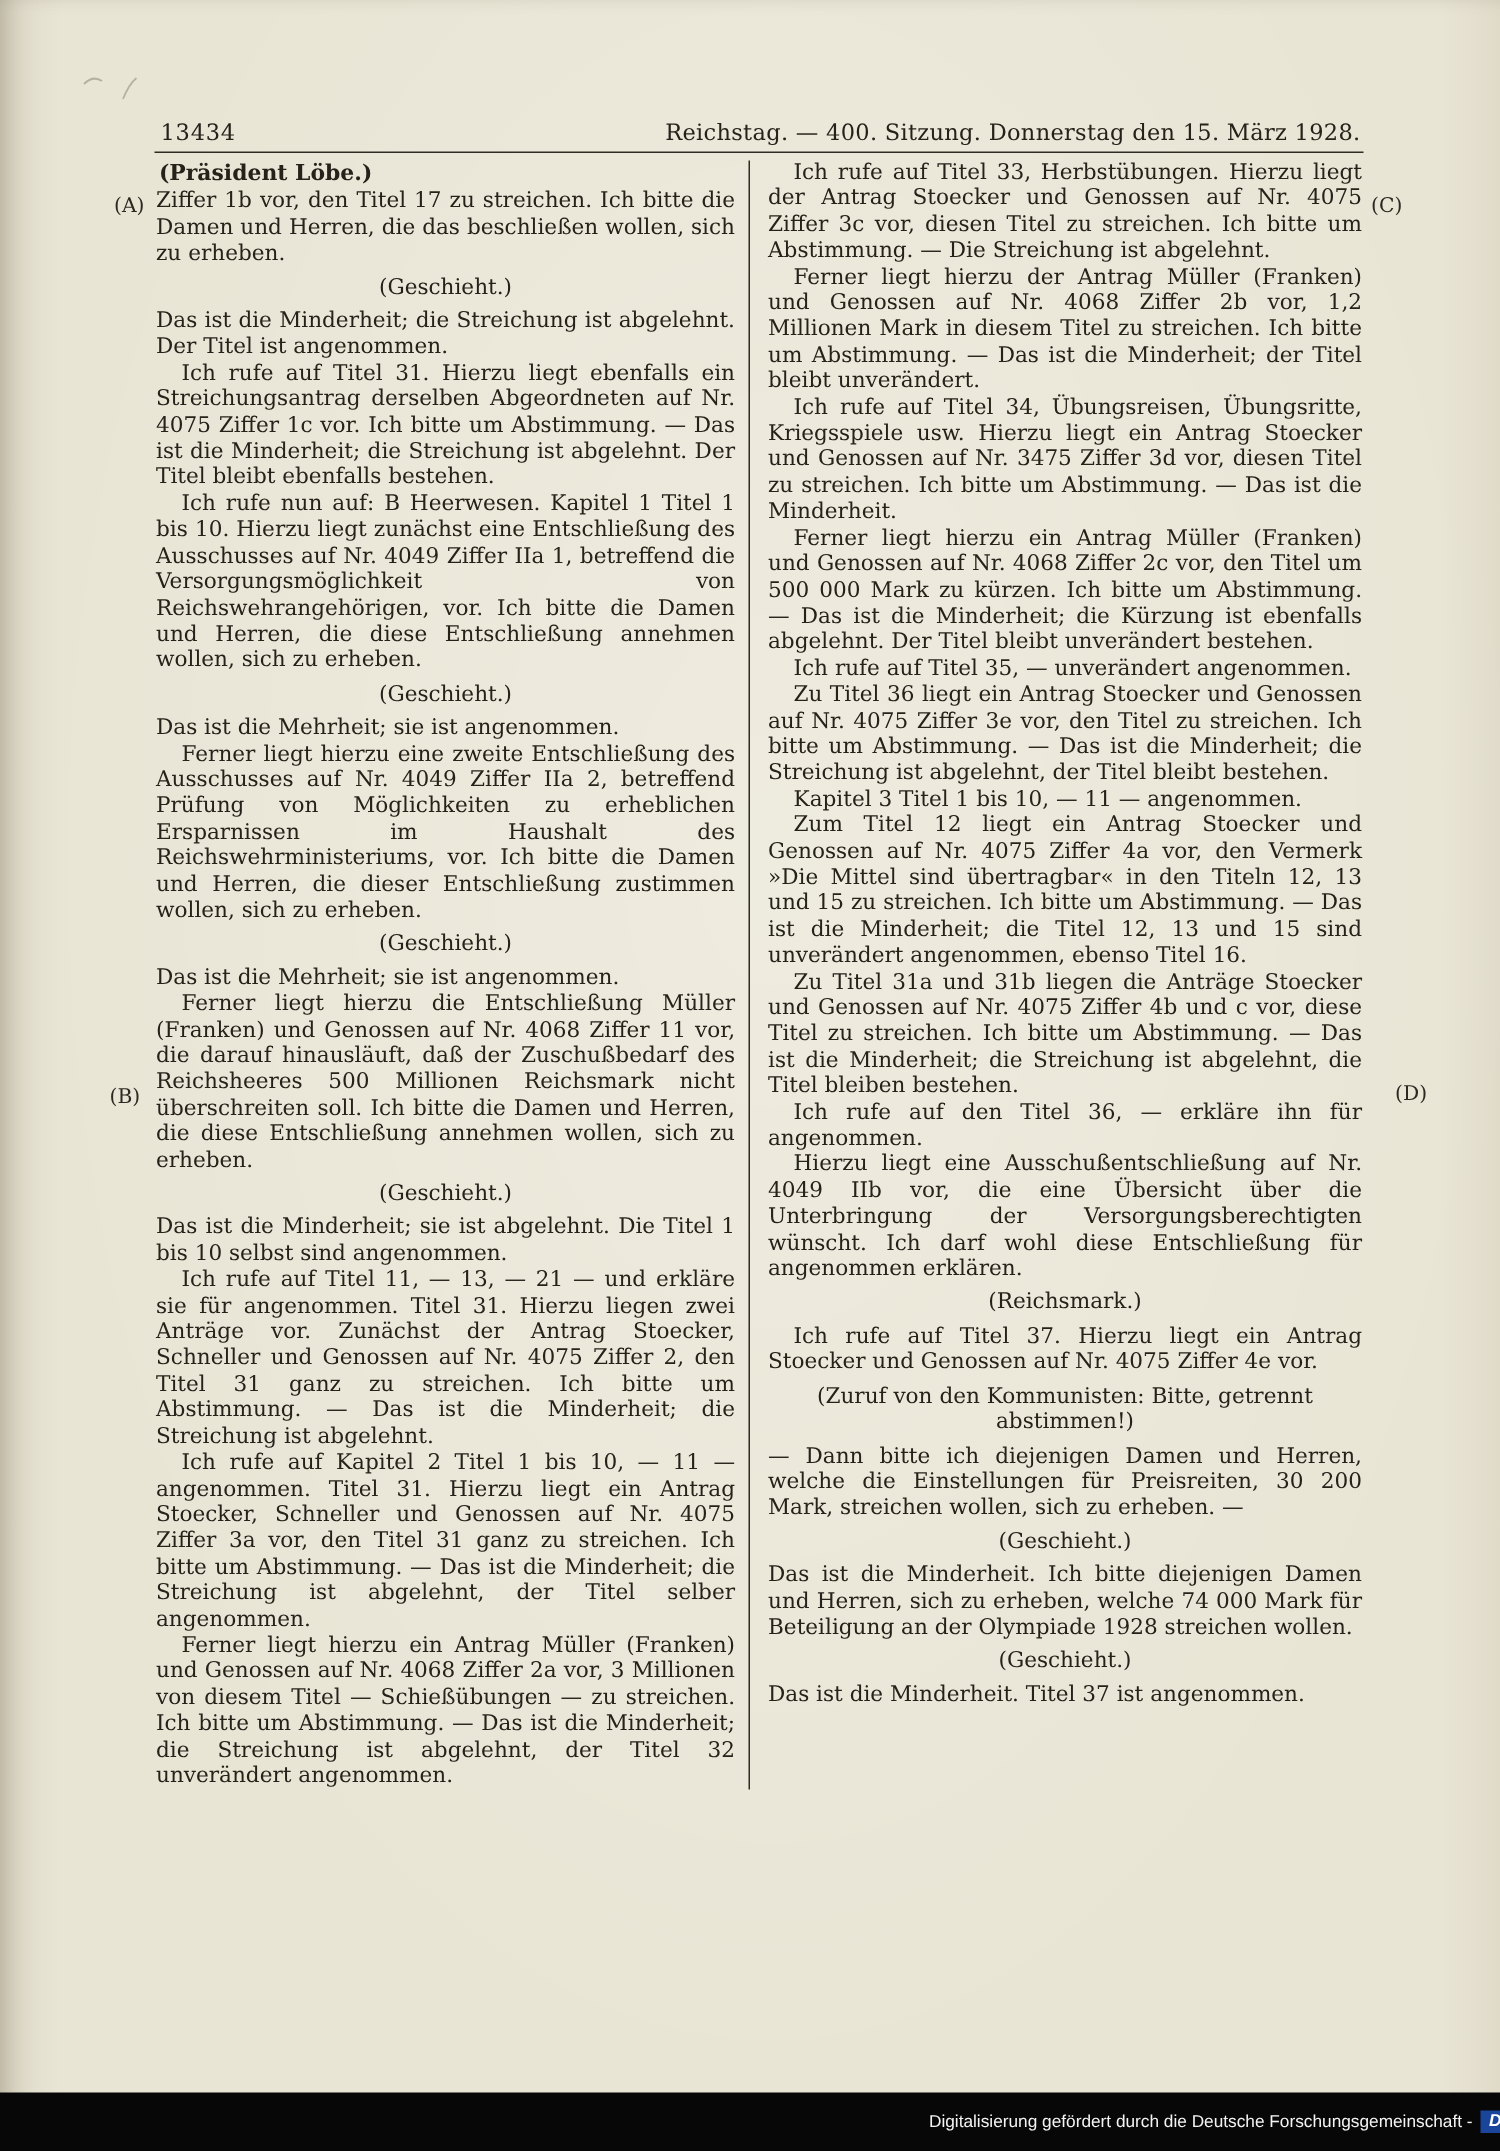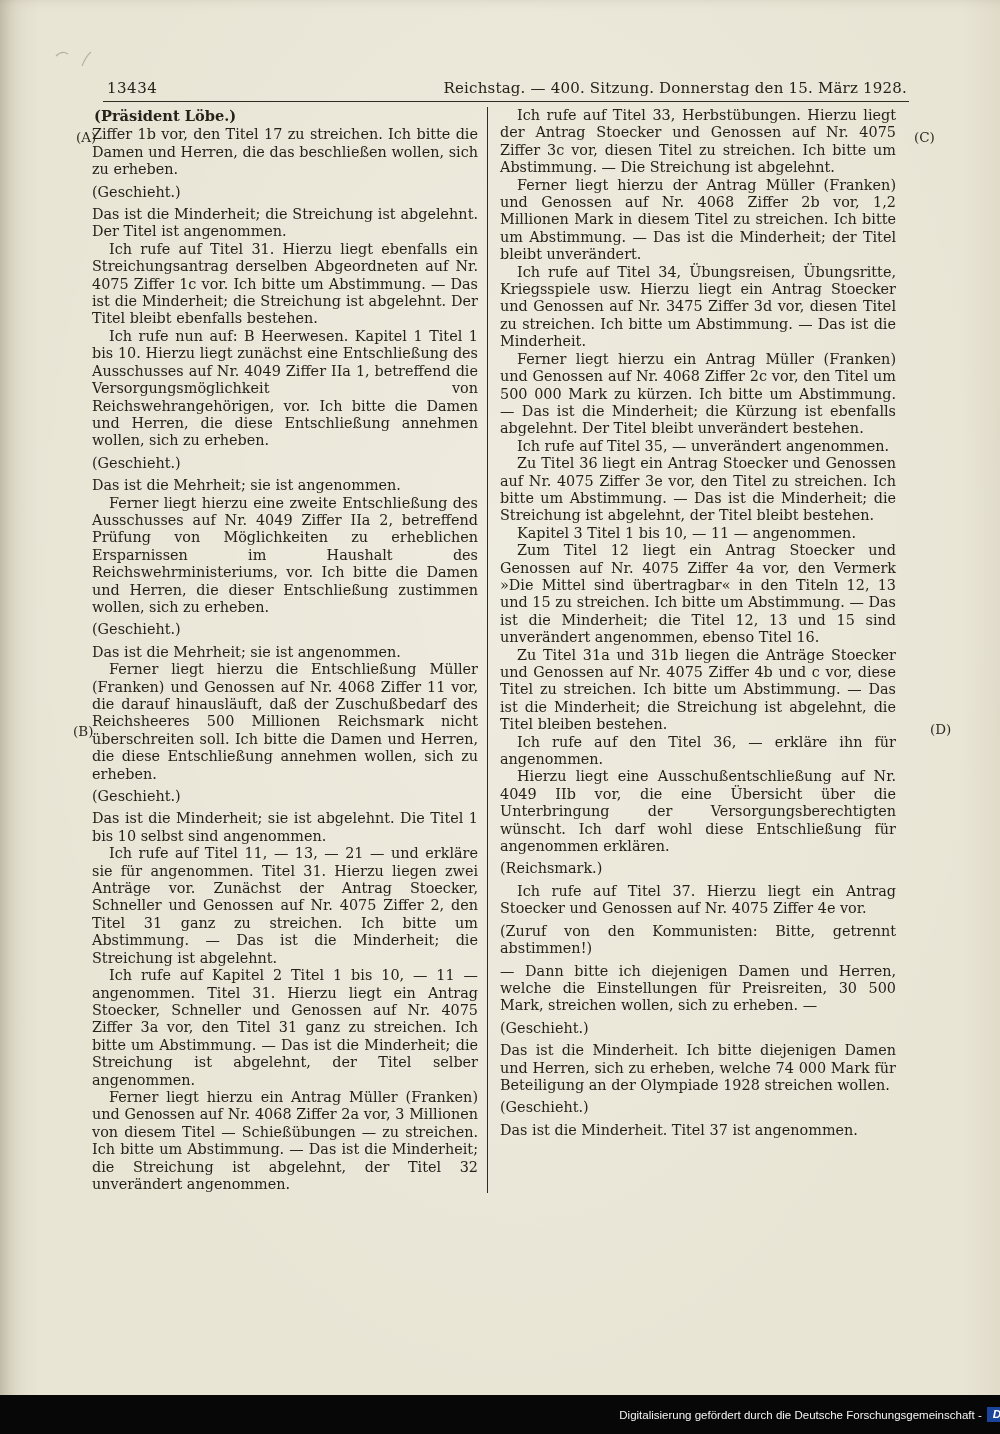--- a/index.html
+++ b/index.html
@@ -20,29 +20,29 @@
   .pencil{position:absolute;left:52px;top:44px;opacity:.4;}
   .header{position:absolute;top:79px;left:105px;width:802px;font-size:15px;line-height:18px;}
   .pagenum{position:absolute;left:2px;top:0;letter-spacing:.5px;}
   .htitle{display:block;text-align:right;letter-spacing:.2px;}
   .header-rule{position:absolute;top:101px;left:103px;width:806px;border-top:1.6px solid #2e2b22;}
   .marker{position:absolute;font-size:13.5px;color:#2c2921;}
   .m-a{left:76px;top:129px;}
   .m-b{left:73px;top:723px;}
   .m-c{left:914px;top:129px;}
   .m-d{left:930px;top:721px;}
-  .columns{position:absolute;top:107px;left:92px;width:804px;display:flex;align-items:stretch;}
+  .columns{position:absolute;top:107px;left:104px;width:804px;display:flex;align-items:stretch;}
   .col{font-size:14.4px;line-height:17.4px;text-align:justify;}
   .col.left{flex:0 0 386px;padding-right:9px;}
   .col.right{flex:1;padding-left:12px;}
   .divider{flex:0 0 0;border-left:1.4px solid #2e2b22;}
   .speaker{font-weight:bold;margin:0 0 2px 2px;font-size:14.6px;}
   p.para{margin:0;}
   p.para.indent{text-indent:17px;}
-  p.stage{margin:5px 0 5px 0;text-indent:0;}
+  p.stage{margin:5px 0 5px 0;text-align:center;text-indent:0;}
   .footer{
     position:absolute;left:0;right:0;bottom:0;height:39px;
     background:#070707;
     display:flex;align-items:center;justify-content:flex-end;gap:5px;
     padding-right:5px;
     font-family:"Liberation Sans","DejaVu Sans",sans-serif;
     font-size:11.5px;color:#f4f4f4;white-space:nowrap;
   }
   .dfg{background:#1b449b;color:#ffffff;font-weight:bold;font-style:italic;padding:2px 6px;line-height:1;text-align:right;}
 </style>
@@ -99,21 +99,21 @@
           <p class="para indent">Ich rufe auf Titel 35, — unverändert angenommen.</p>
           <p class="para indent">Zu Titel 36 liegt ein Antrag Stoecker und Genossen auf Nr. 4075 Ziffer 3e vor, den Titel zu streichen. Ich bitte um Abstimmung. — Das ist die Minderheit; die Streichung ist abgelehnt, der Titel bleibt bestehen.</p>
           <p class="para indent">Kapitel 3 Titel 1 bis 10, — 11 — angenommen.</p>
           <p class="para indent">Zum Titel 12 liegt ein Antrag Stoecker und Genossen auf Nr. 4075 Ziffer 4a vor, den Vermerk »Die Mittel sind übertragbar« in den Titeln 12, 13 und 15 zu streichen. Ich bitte um Abstimmung. — Das ist die Minderheit; die Titel 12, 13 und 15 sind unverändert angenommen, ebenso Titel 16.</p>
           <p class="para indent">Zu Titel 31a und 31b liegen die Anträge Stoecker und Genossen auf Nr. 4075 Ziffer 4b und c vor, diese Titel zu streichen. Ich bitte um Abstimmung. — Das ist die Minderheit; die Streichung ist abgelehnt, die Titel bleiben bestehen.</p>
           <p class="para indent">Ich rufe auf den Titel 36, — erkläre ihn für angenommen.</p>
           <p class="para indent">Hierzu liegt eine Ausschußentschließung auf Nr. 4049 IIb vor, die eine Übersicht über die Unterbringung der Versorgungsberechtigten wünscht. Ich darf wohl diese Entschließung für angenommen erklären.</p>
           <p class="stage">(Reichsmark.)</p>
           <p class="para indent">Ich rufe auf Titel 37. Hierzu liegt ein Antrag Stoecker und Genossen auf Nr. 4075 Ziffer 4e vor.</p>
           <p class="stage">(Zuruf von den Kommunisten: Bitte, getrennt abstimmen!)</p>
-          <p class="para">— Dann bitte ich diejenigen Damen und Herren, welche die Einstellungen für Preisreiten, 30 500 Mark, streichen wollen, sich zu erheben. —</p>
+          <p class="para">— Dann bitte ich diejenigen Damen und Herren, welche die Einstellungen für Preisreiten, 30 200 Mark, streichen wollen, sich zu erheben. —</p>
           <p class="stage">(Geschieht.)</p>
           <p class="para">Das ist die Minderheit. Ich bitte diejenigen Damen und Herren, sich zu erheben, welche 74 000 Mark für Beteiligung an der Olympiade 1928 streichen wollen.</p>
           <p class="stage">(Geschieht.)</p>
           <p class="para">Das ist die Minderheit. Titel 37 ist angenommen.</p>
         </div>
     </div>
   </div>
 
   <div class="footer">
     <span>Digitalisierung gefördert durch die Deutsche Forschungsgemeinschaft -</span>

